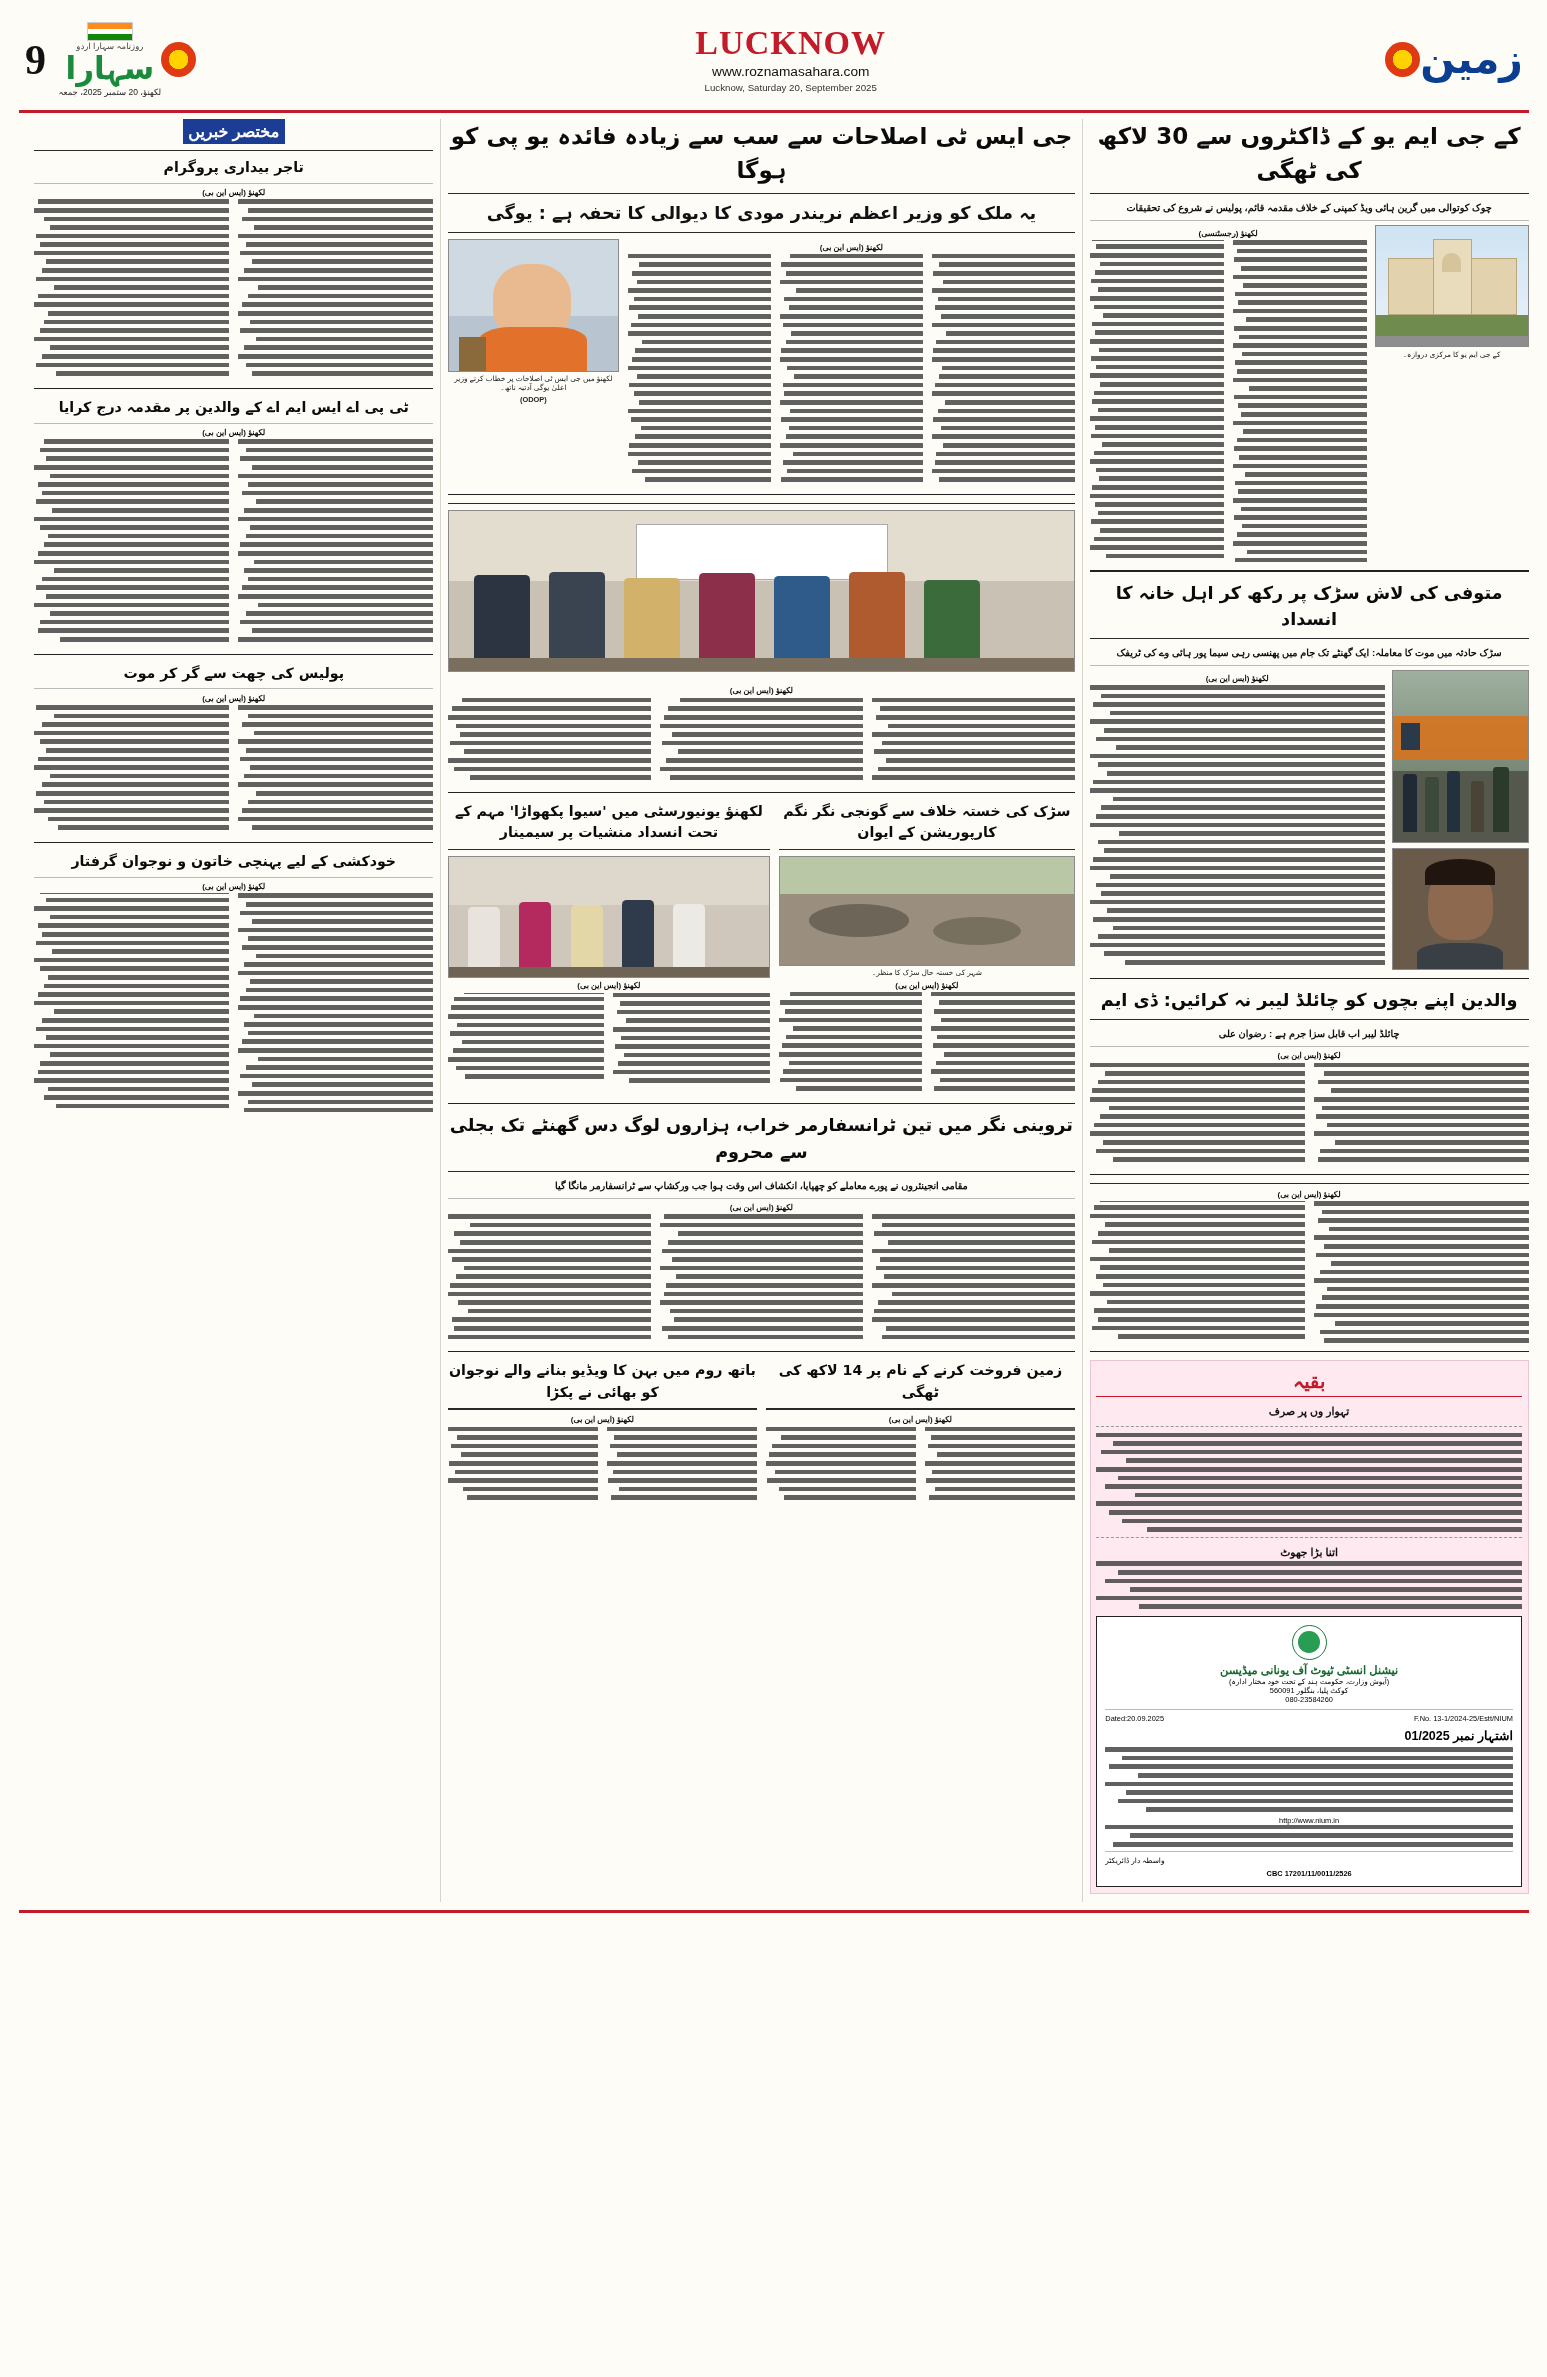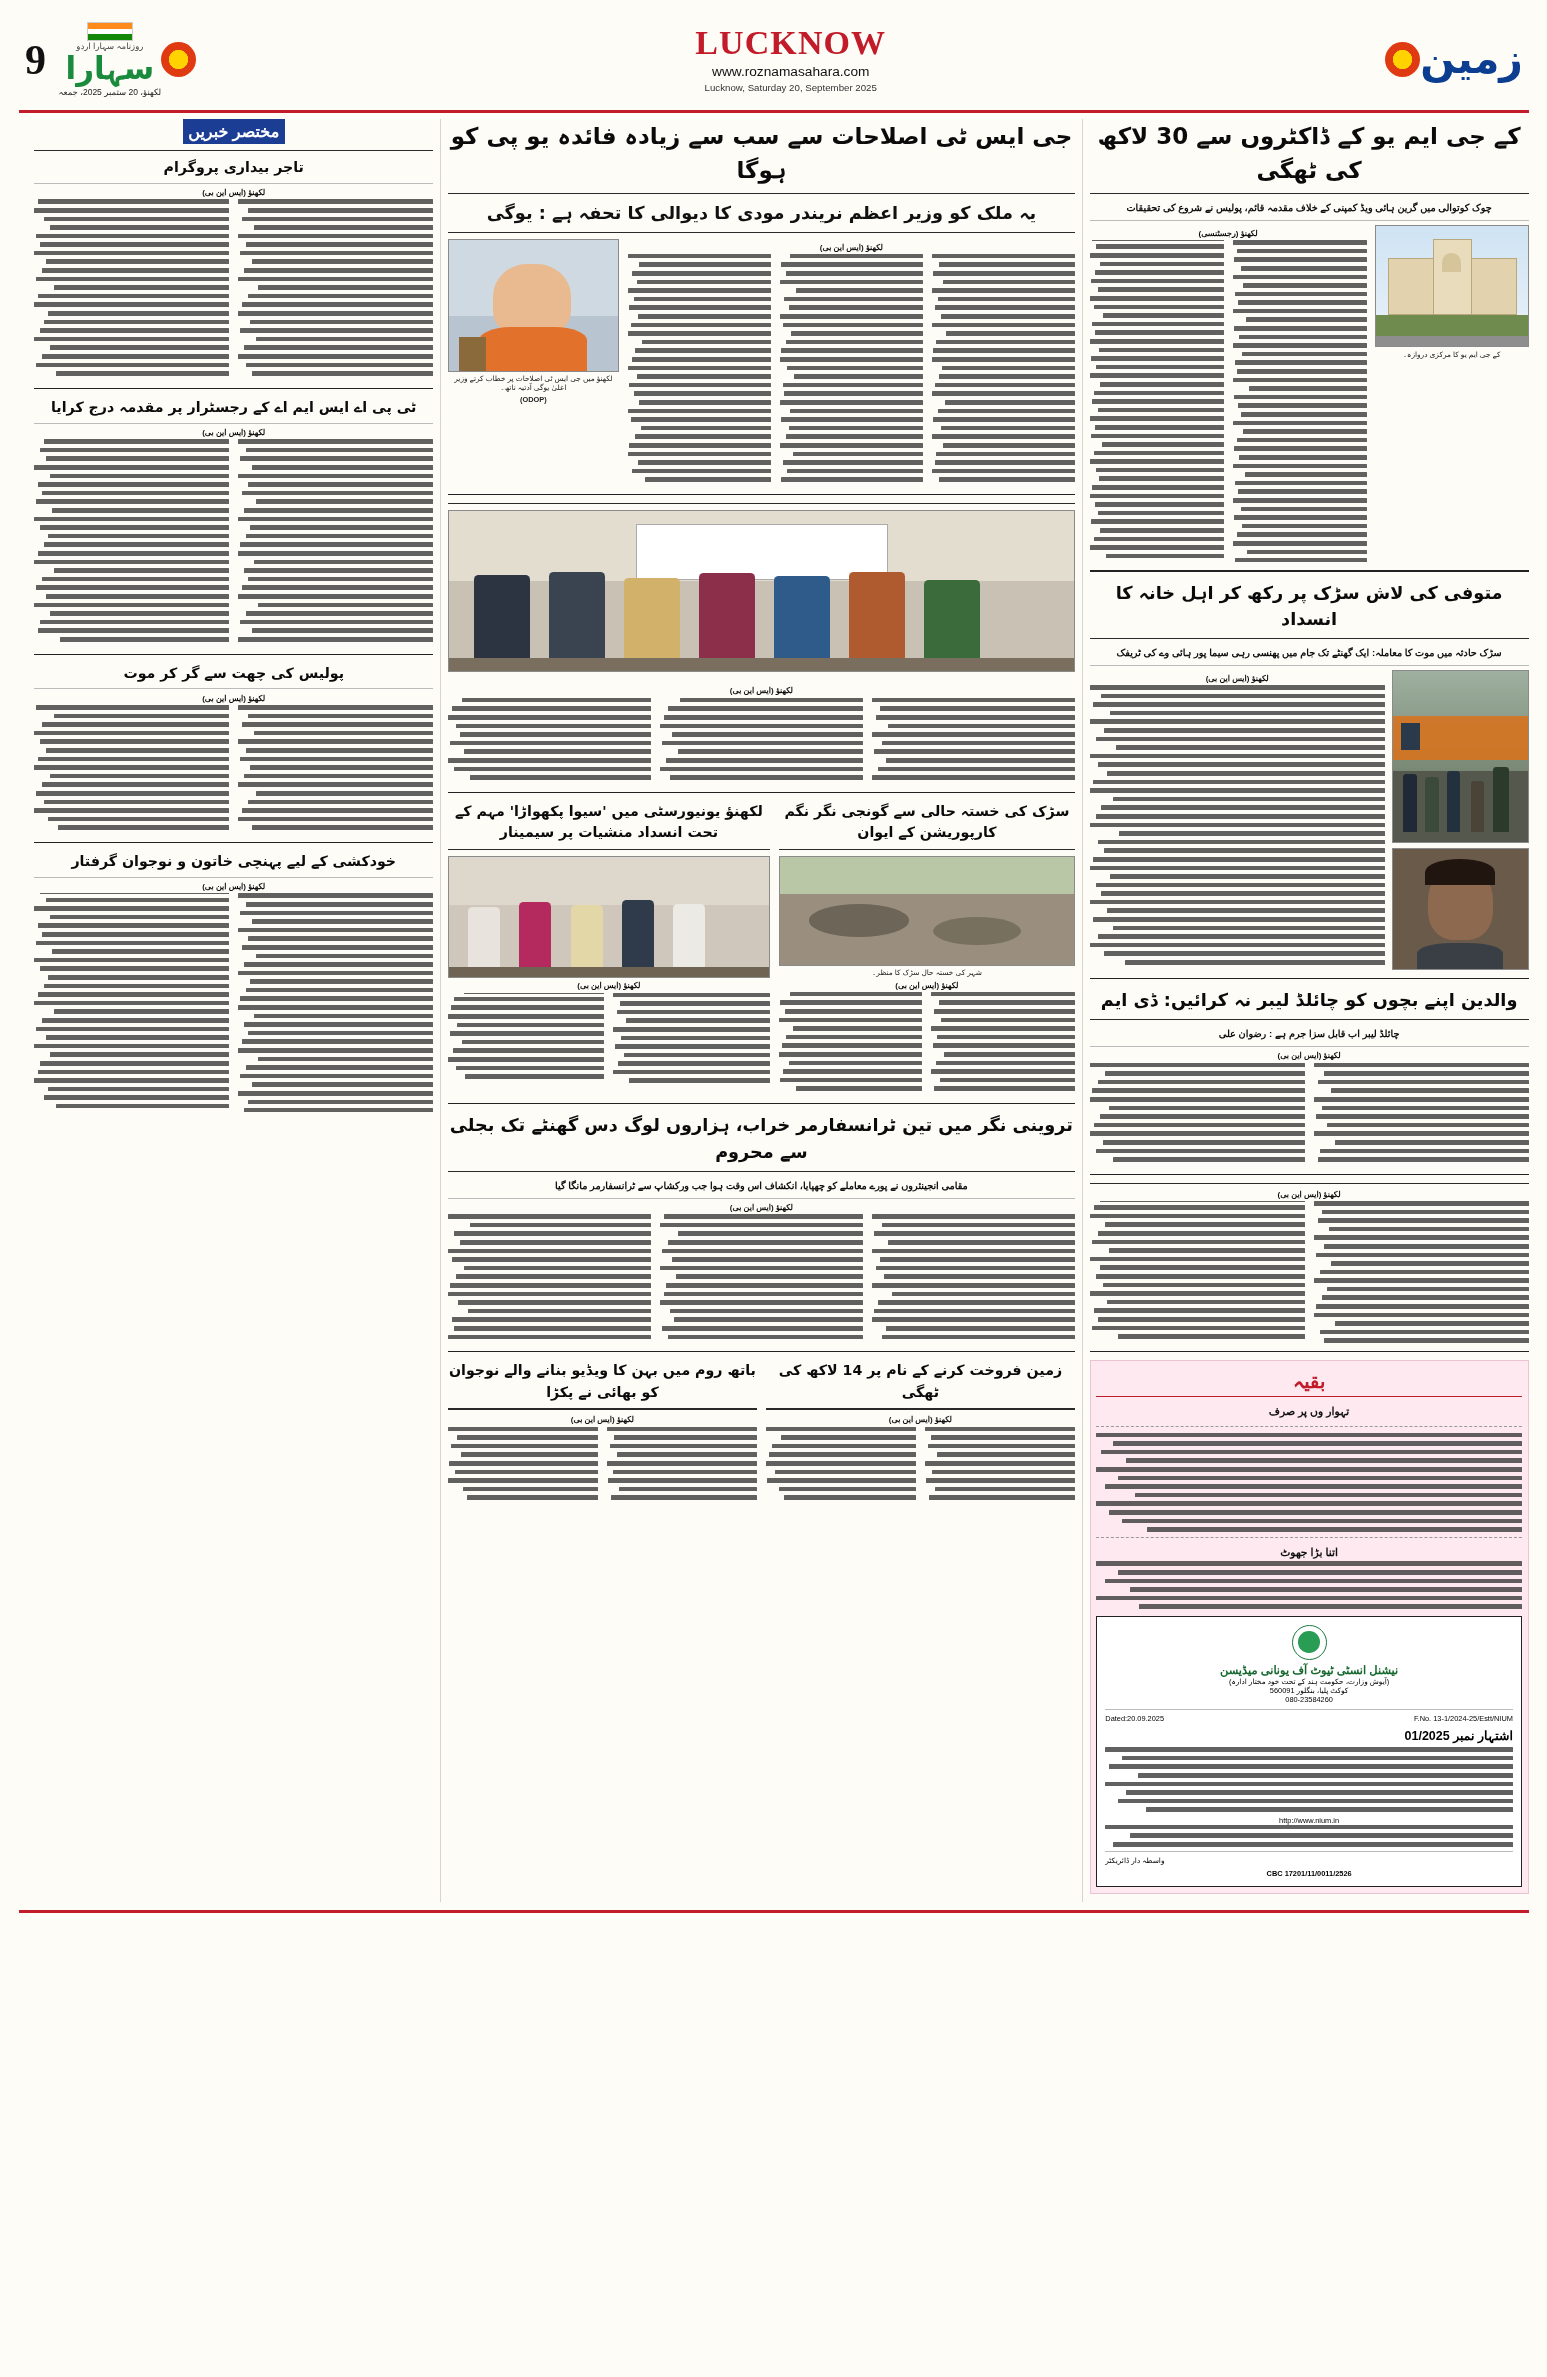--- a/index.html
+++ b/index.html
@@ -653,21 +653,21 @@
           <span style="width:100%"></span>
             <span style="width:97%"></span>
             <span style="width:89%"></span>
         </div>
       </div>
 
       <div class="hsep"></div>
 
       <div style="display:flex;gap:9px;">
         <div style="width:296px;flex:none;">
-          <div class="headline h3">سڑک کی خستہ حالی سے گونجی نگر نگم کارپوریشن کے ایوان</div>
+          <div class="headline h3">سڑک کی خستہ خلاف سے گونجی نگر نگم کارپوریشن کے ایوان</div>
           <div class="rule"></div>
           <div class="photo" style="height:108px;">
             <div style="position:absolute;inset:0;background:#9a8f7e;"></div>
             <div style="position:absolute;left:0;top:0;width:100%;height:34%;background:#b9c7a6;"></div>
             <div style="position:absolute;left:10%;top:44%;width:34%;height:30%;background:#6d6558;border-radius:50%;"></div>
             <div style="position:absolute;left:52%;top:56%;width:30%;height:26%;background:#77705f;border-radius:50%;"></div>
           </div>
           <div class="cap">شہر کی خستہ حال سڑک کا منظر۔</div>
           <div class="byline">لکھنؤ (ایس این بی)</div>
           <div class="lines small cols2">
@@ -905,21 +905,21 @@
             <span style="width:92%"></span>
           <span style="width:96%"></span>
             <span style="width:99%"></span>
             <span style="width:89%"></span>
         </div>
       </div>
 
       <div class="hsep"></div>
 
       <div class="block">
-        <div class="headline h3">ٹی پی اے ایس ایم اے کے رجسٹرار پر مقدمہ درج کرایا</div>
+        <div class="headline h3">ٹی پی اے ایس ایم اے کے والدین پر مقدمہ درج کرایا</div>
         <div class="rule-thin"></div>
         <div class="byline">لکھنؤ (ایس این بی)</div>
         <div class="lines small cols2">
           <span style="width:100%"></span>
             <span style="width:96%"></span>
             <span style="width:99%"></span>
           <span style="width:93%"></span>
             <span style="width:100%"></span>
             <span style="width:95%"></span>
           <span style="width:98%"></span>

